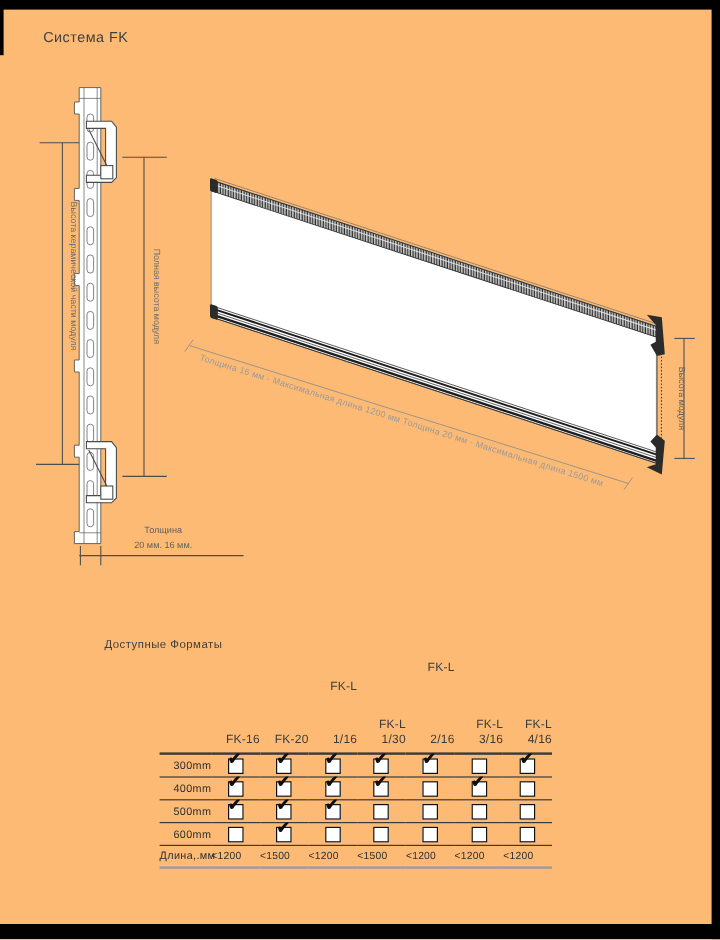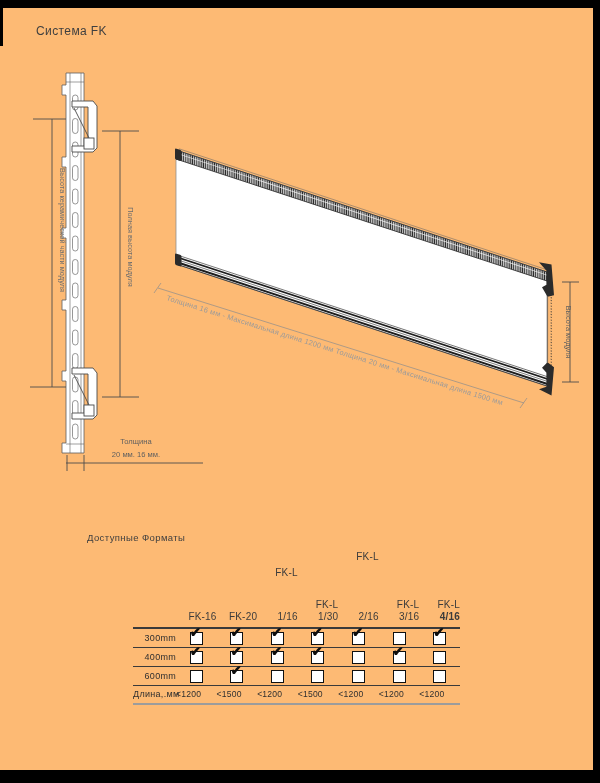--- a/index.html
+++ b/index.html
@@ -183,21 +183,21 @@
           <th>
             <span style="display: block;">FK-L</span>
             <span style="display: block; margin-top: 48px;">2/16</span>
           </th>
           <th>
             <span style="display: block;">FK-L</span>
             <span style="display: block;">3/16</span>
           </th>
           <th>
             <span style="display: block;">FK-L</span>
-            <span style="display: block; font-weight: bold;">4/16</span>
+            <span style="display: block;">4/16</span>
           </th>
         </tr>
       </thead>
     <tbody>
         <tr>
           <td class="row-label">300mm</td>
           <td class="cb-cell">
             <div class="cb">
               <span class="check">✔</span>
             </div>
@@ -259,20 +259,50 @@
           <td class="cb-cell">
             <div class="cb">
               <span class="check">✔</span>
             </div>
           </td>
           <td class="cb-cell">
             <div class="cb"></div>
           </td>
         </tr>
         <tr>
+          <td class="row-label">500mm</td>
+          <td class="cb-cell">
+            <div class="cb">
+              <span class="check">✔</span>
+            </div>
+          </td>
+          <td class="cb-cell">
+            <div class="cb">
+              <span class="check">✔</span>
+            </div>
+          </td>
+          <td class="cb-cell">
+            <div class="cb">
+              <span class="check">✔</span>
+            </div>
+          </td>
+          <td class="cb-cell">
+            <div class="cb"></div>
+          </td>
+          <td class="cb-cell">
+            <div class="cb"></div>
+          </td>
+          <td class="cb-cell">
+            <div class="cb"></div>
+          </td>
+          <td class="cb-cell">
+            <div class="cb"></div>
+          </td>
+        </tr>
+        <tr>
           <td class="row-label">600mm</td>
           <td class="cb-cell">
             <div class="cb"></div>
           </td>
           <td class="cb-cell">
             <div class="cb">
               <span class="check">✔</span>
             </div>
           </td>
           <td class="cb-cell">

